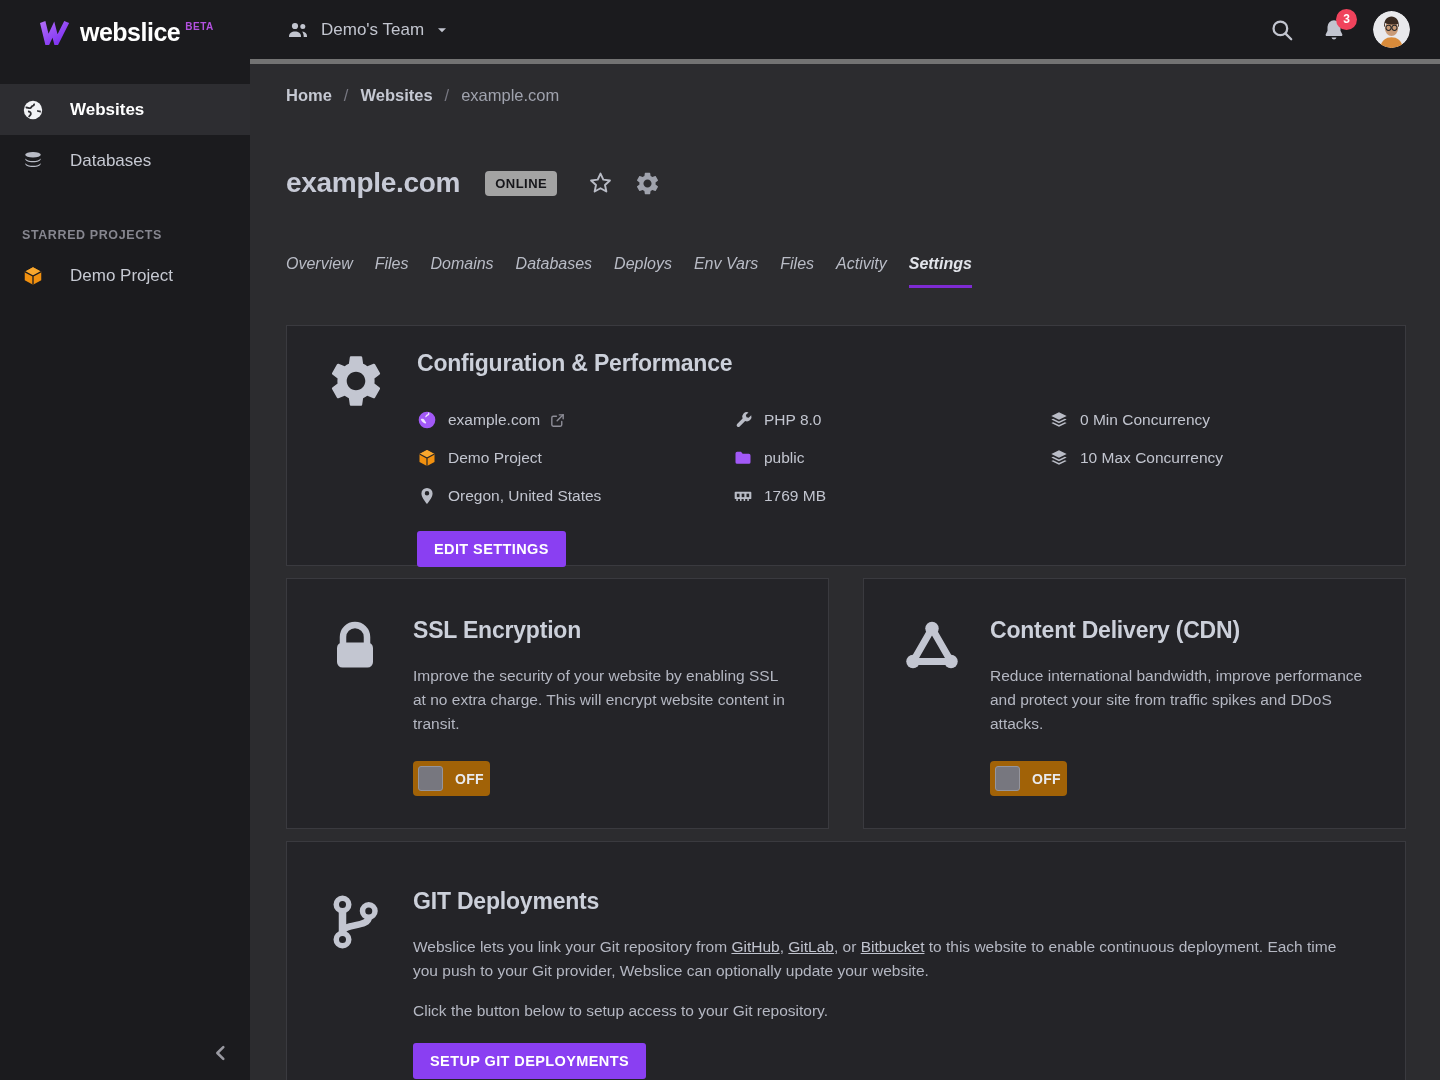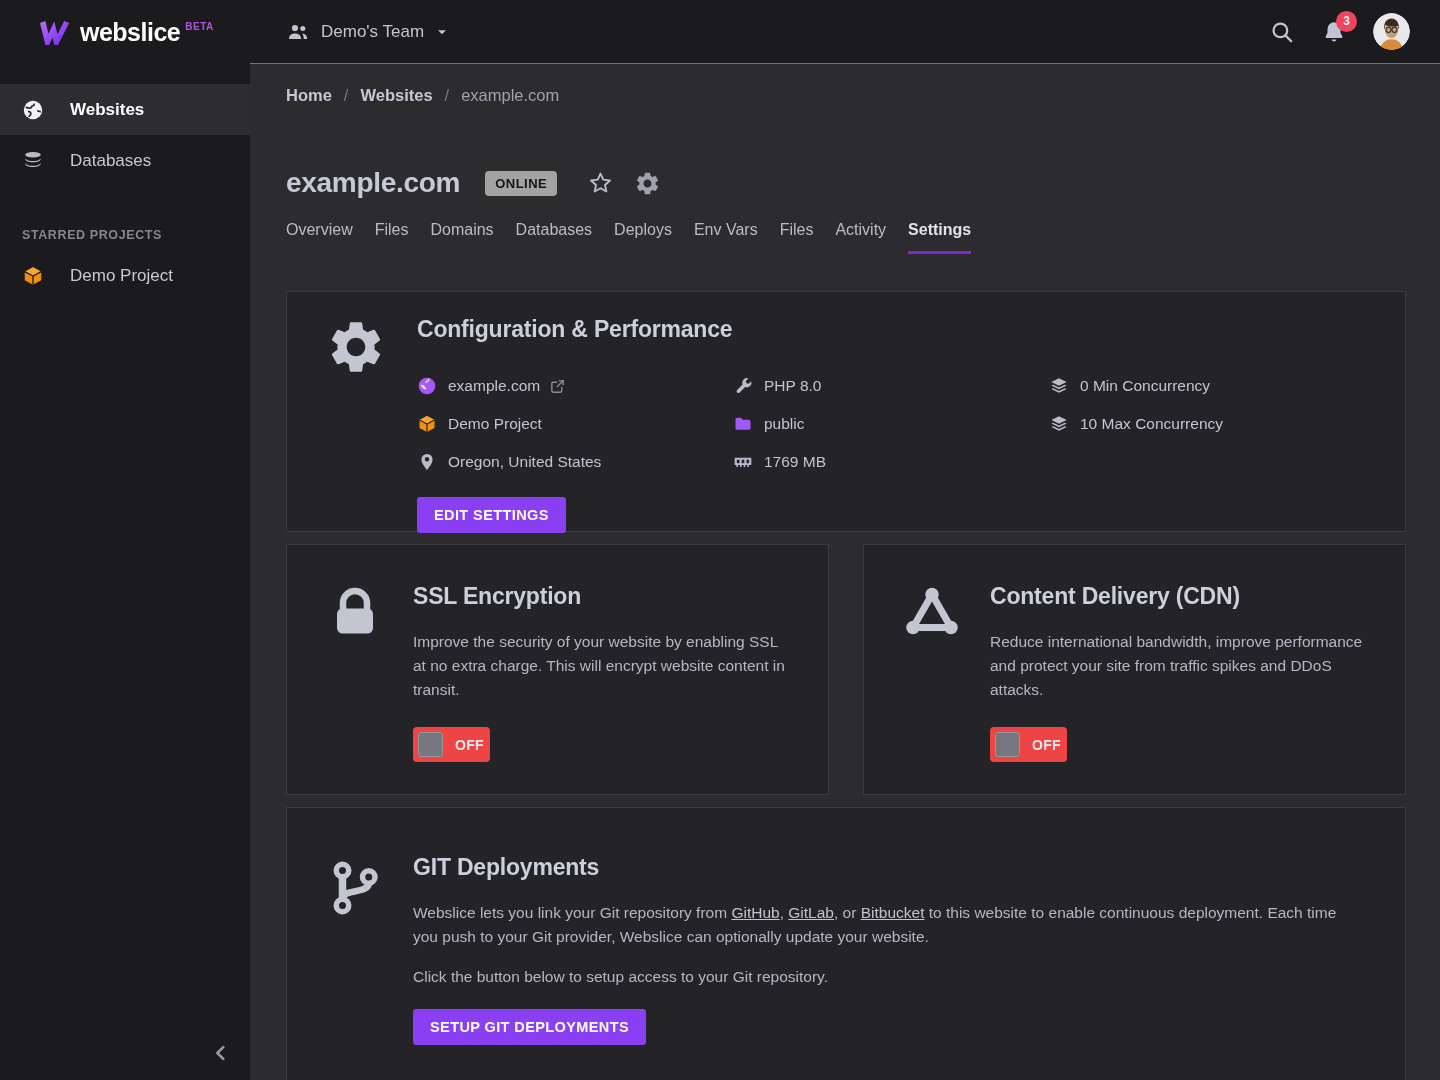--- a/index.html
+++ b/index.html
@@ -31,21 +31,21 @@
     margin:42px 0 8px 22px; font-size:12.5px; font-weight:bold;
     letter-spacing:.6px; color:#86868f;
   }
   .collapse-btn {
     position:absolute; right:16px; bottom:14px; width:26px; height:26px;
     display:flex; align-items:center; justify-content:center; cursor:pointer;
   }
   
   .topbar {
     position:absolute; left:250px; right:0; top:0; height:64px;
-    background:#1b1b1e; border-bottom:1px solid #737373;
+    background:#1b1b1e; border-bottom:5px solid #737373;
     display:flex; align-items:center; padding:0 30px 0 36px; z-index:10;
   }
   .team-selector { display:flex; align-items:center; cursor:pointer; }
   .team-selector .t-icon { width:24px; height:24px; margin-right:11px; display:flex; }
   .team-label { font-size:17px; color:#c2c5cf; }
   .team-caret { margin-left:10px; display:flex; }
   .topbar-right { margin-left:auto; display:flex; align-items:center; gap:26px; }
   .icon-btn { width:26px; height:26px; display:flex; cursor:pointer; position:relative; }
   .bell-wrap { position:relative; }
   .badge {
@@ -61,21 +61,21 @@
   .bc-sep { color:#787882; }
   .bc-current { color:#9fa2ad; }
   .title-row { margin-top:61px; display:flex; align-items:center; height:34px; }
   .page-title { font-size:28px; font-weight:bold; color:#c7cad6; letter-spacing:-0.3px; }
   .status-badge {
     margin-left:25px; background:#a3a3a3; color:#16161a; font-size:13px; font-weight:bold;
     letter-spacing:.5px; padding:5px 10px; border-radius:4px;
   }
   .title-icons { display:flex; align-items:center; gap:20px; margin-left:30px; }
   .title-icons .icon-btn { width:27px; height:27px; }
-  .tabs { margin-top:21px; display:flex; gap:22px; font-size:16px; }
+  .tabs { margin-top:55px; display:flex; gap:22px; font-size:16px;font-style:italic; }
   .tab { color:#b9bcc6; padding-bottom:12px; cursor:pointer; border-bottom:3px solid transparent; }
   .tab.active { color:#e2e4ea; font-weight:bold; border-bottom-color:#7e2bd3; }
   
   .card {
     background:#242428; border:1px solid #3a3a3f;
     display:flex;
   }
   .card-icon-col { flex:0 0 62px; margin:0 30px 0 38px; }
   .card-body { flex:1; min-width:0; padding-right:40px; }
   .card-title { font-size:23px; font-weight:bold; color:#ccd0da; letter-spacing:-0.2px; }
@@ -90,21 +90,21 @@
   .btn-purple {
     display:inline-block; margin-top:16px; background:#8a3ff2; color:#ffffff;
     font-family:inherit; font-size:14.5px; font-weight:bold; letter-spacing:.4px;
     border:none; border-radius:3px; padding:10px 17px; cursor:pointer;
   }
   .cards-row { margin-top:12px; display:flex; gap:34px; }
   .card-half { width:543px; height:251px; padding-top:38px; }
   .card-half .card-icon-col { flex-basis:60px; margin:0 28px 0 38px; }
   .card-half .card-desc { max-width:380px; }
   .toggle {
-    margin-top:25px; width:77px; height:35px; background:#ef4444; border-radius:4px;
+    margin-top:25px; width:77px; height:35px; background:#a16207; border-radius:4px;
     display:flex; align-items:center; padding-left:5px; cursor:pointer;
   }
   .knob { width:25px; height:25px; background:#77777f; border:1px solid #95959d; border-radius:3px; }
   .toggle-label { margin-left:12px; font-size:14px; font-weight:bold; color:#e9eaee; letter-spacing:.3px; }
   .card-git { margin-top:12px; height:400px; padding-top:46px; }
   .card-git .card-icon-col { flex-basis:60px; margin:4px 28px 0 38px; }
   .git-desc a { color:#c0c3ce; text-decoration:underline; cursor:pointer; }
   .git-desc2 { margin-top:16px; }
   .card-git .btn-purple { margin-top:20px; }
 </style>

